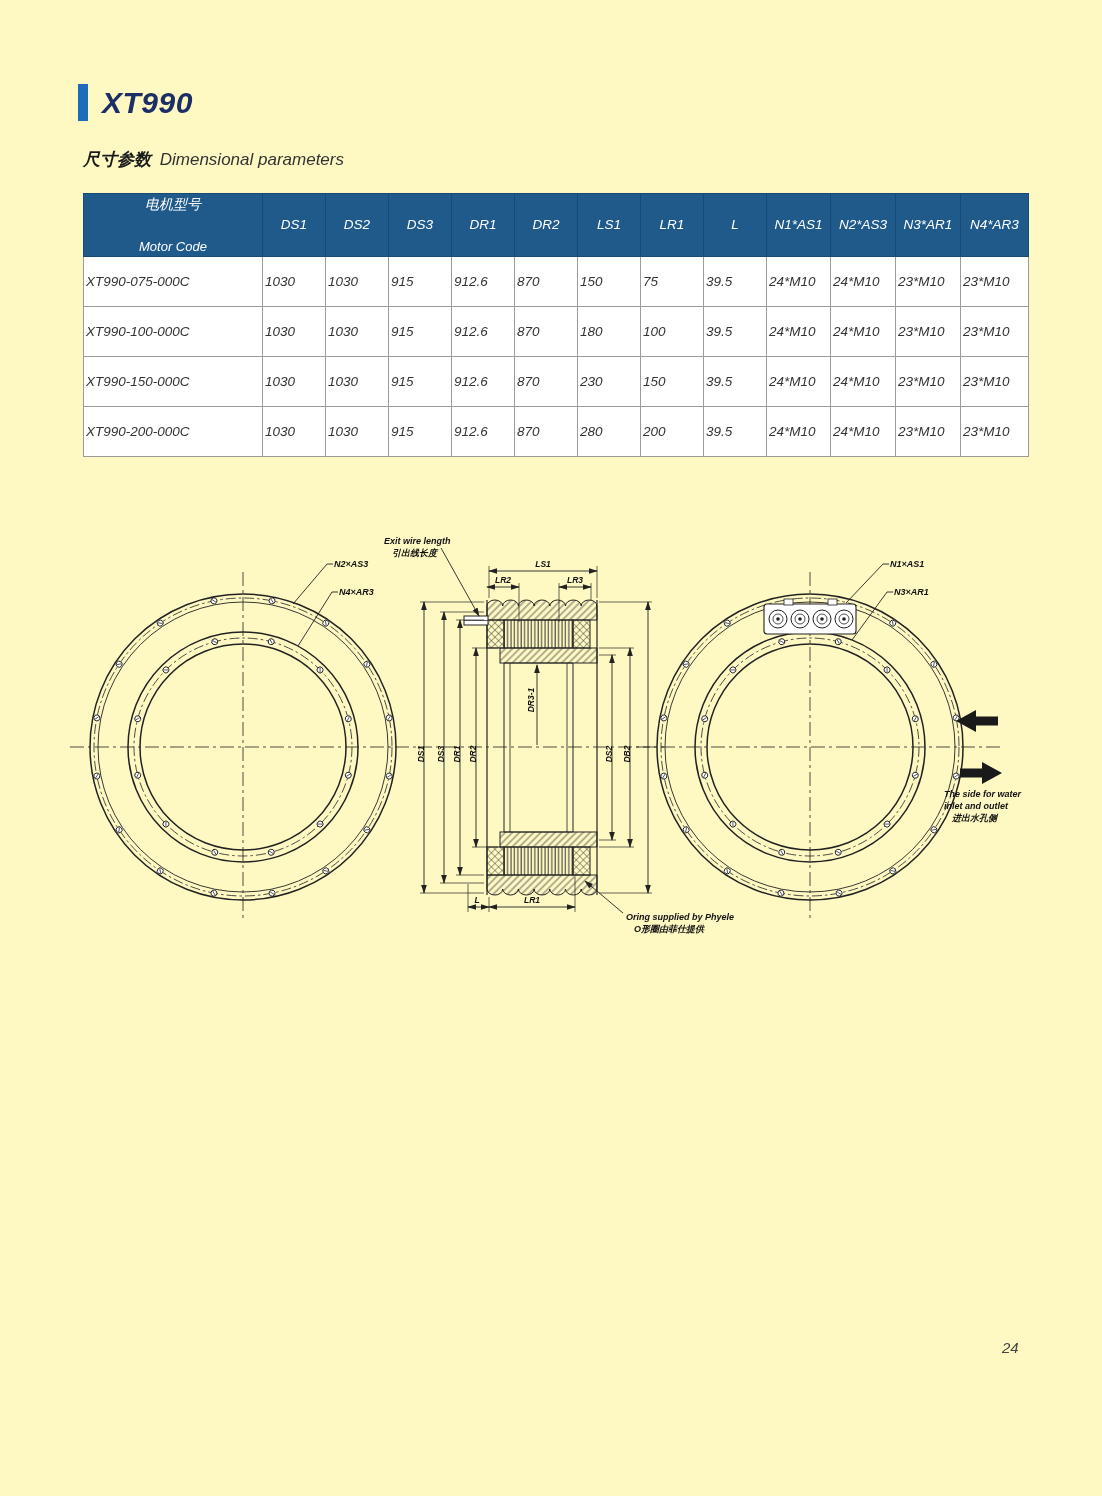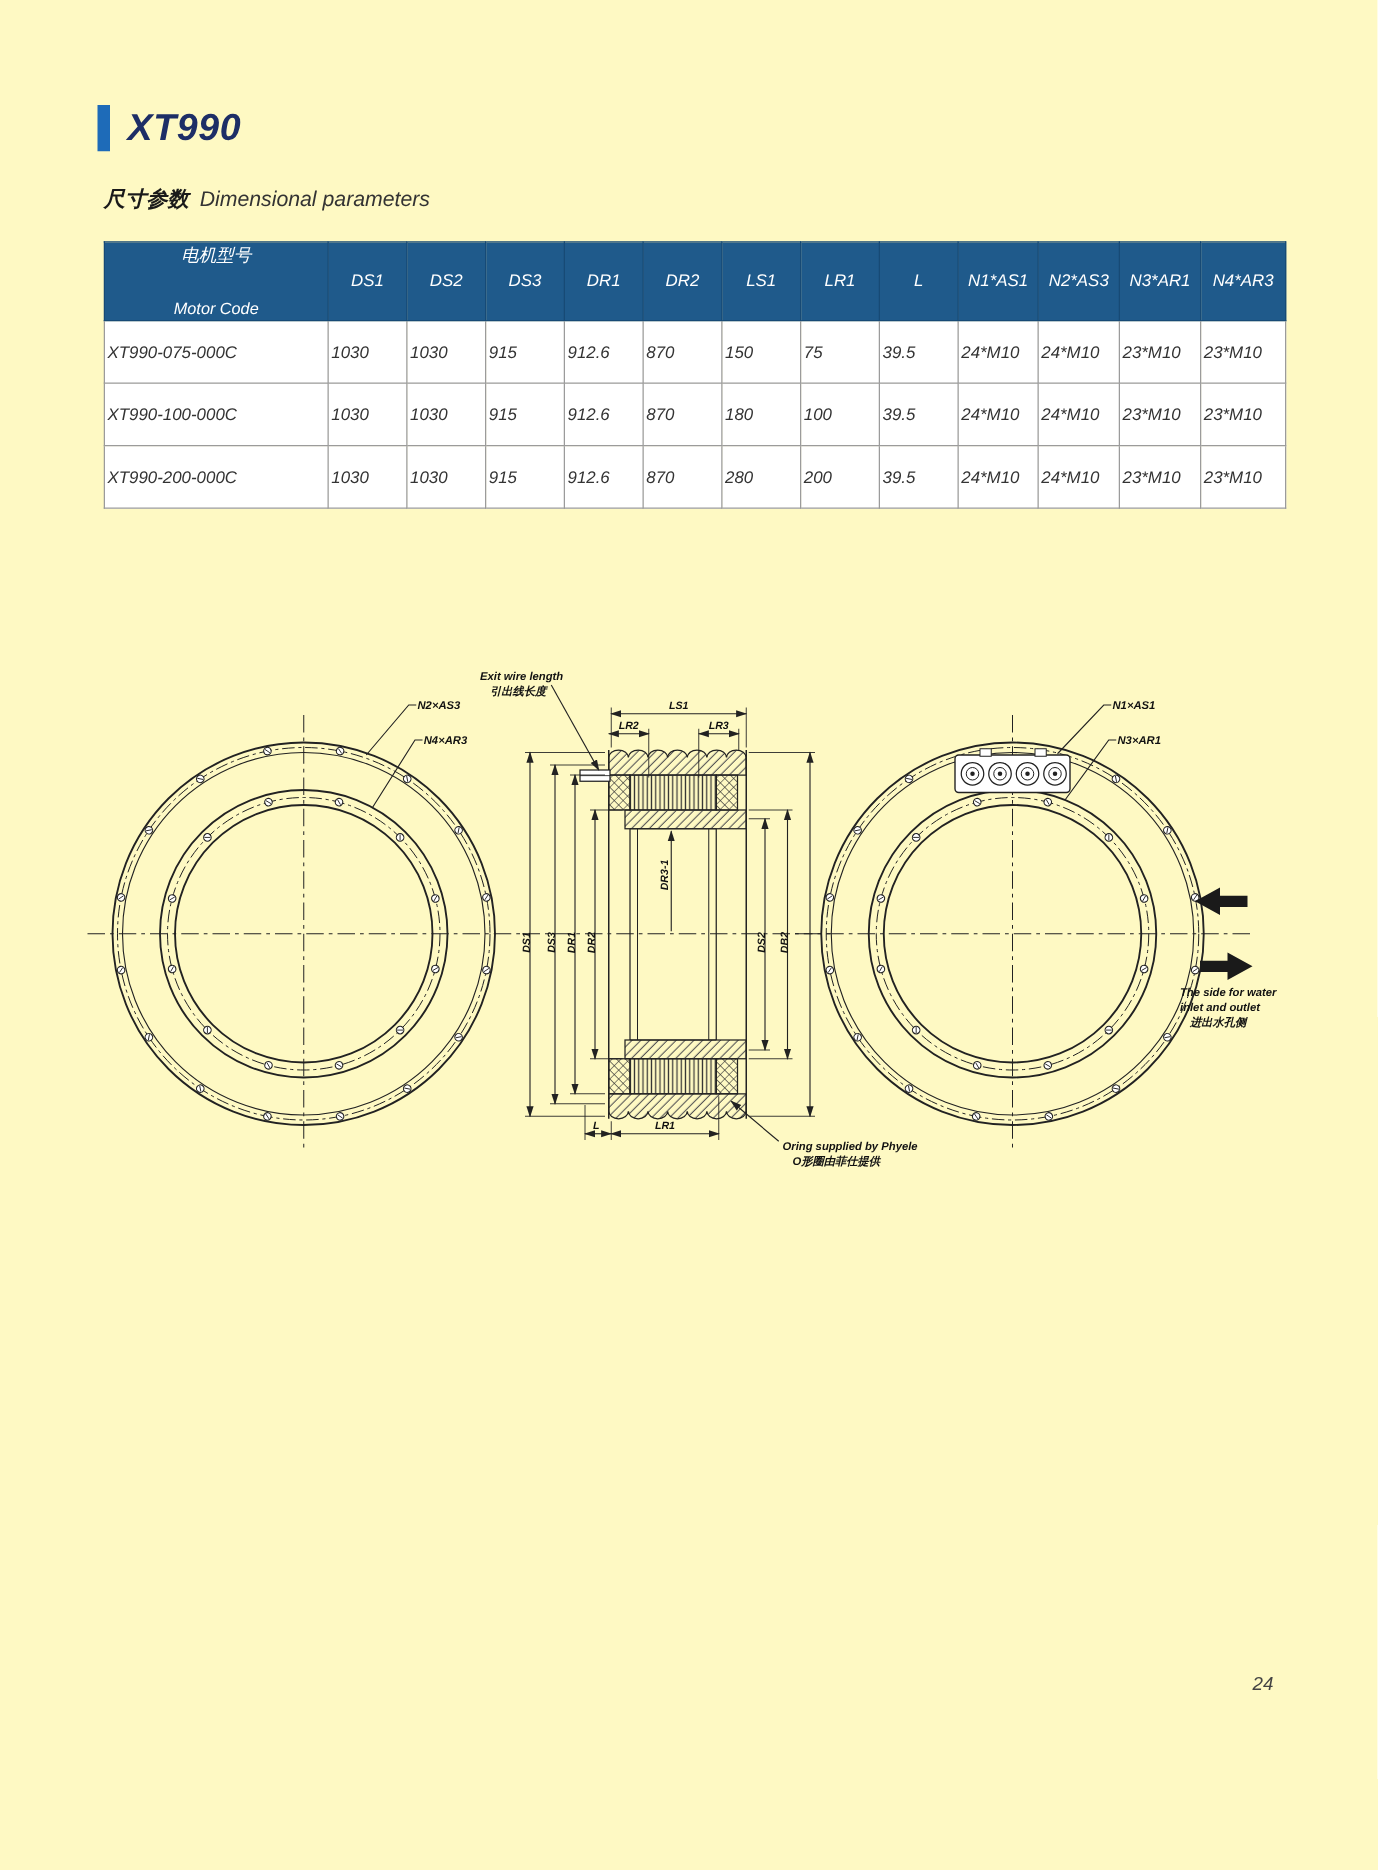--- a/index.html
+++ b/index.html
@@ -98,20 +98,35 @@
       </tr>
       <tr>
         <td>XT990-100-000C</td>
         <td>1030</td>
         <td>1030</td>
         <td>915</td>
         <td>912.6</td>
         <td>870</td>
         <td>180</td>
         <td>100</td>
+        <td>39.5</td>
+        <td>24*M10</td>
+        <td>24*M10</td>
+        <td>23*M10</td>
+        <td>23*M10</td>
+      </tr>
+      <tr>
+        <td>XT990-150-000C</td>
+        <td>1030</td>
+        <td>1030</td>
+        <td>915</td>
+        <td>912.6</td>
+        <td>870</td>
+        <td>230</td>
+        <td>150</td>
         <td>39.5</td>
         <td>24*M10</td>
         <td>24*M10</td>
         <td>23*M10</td>
         <td>23*M10</td>
       </tr>
       <tr>
         <td>XT990-200-000C</td>
         <td>1030</td>
         <td>1030</td>

